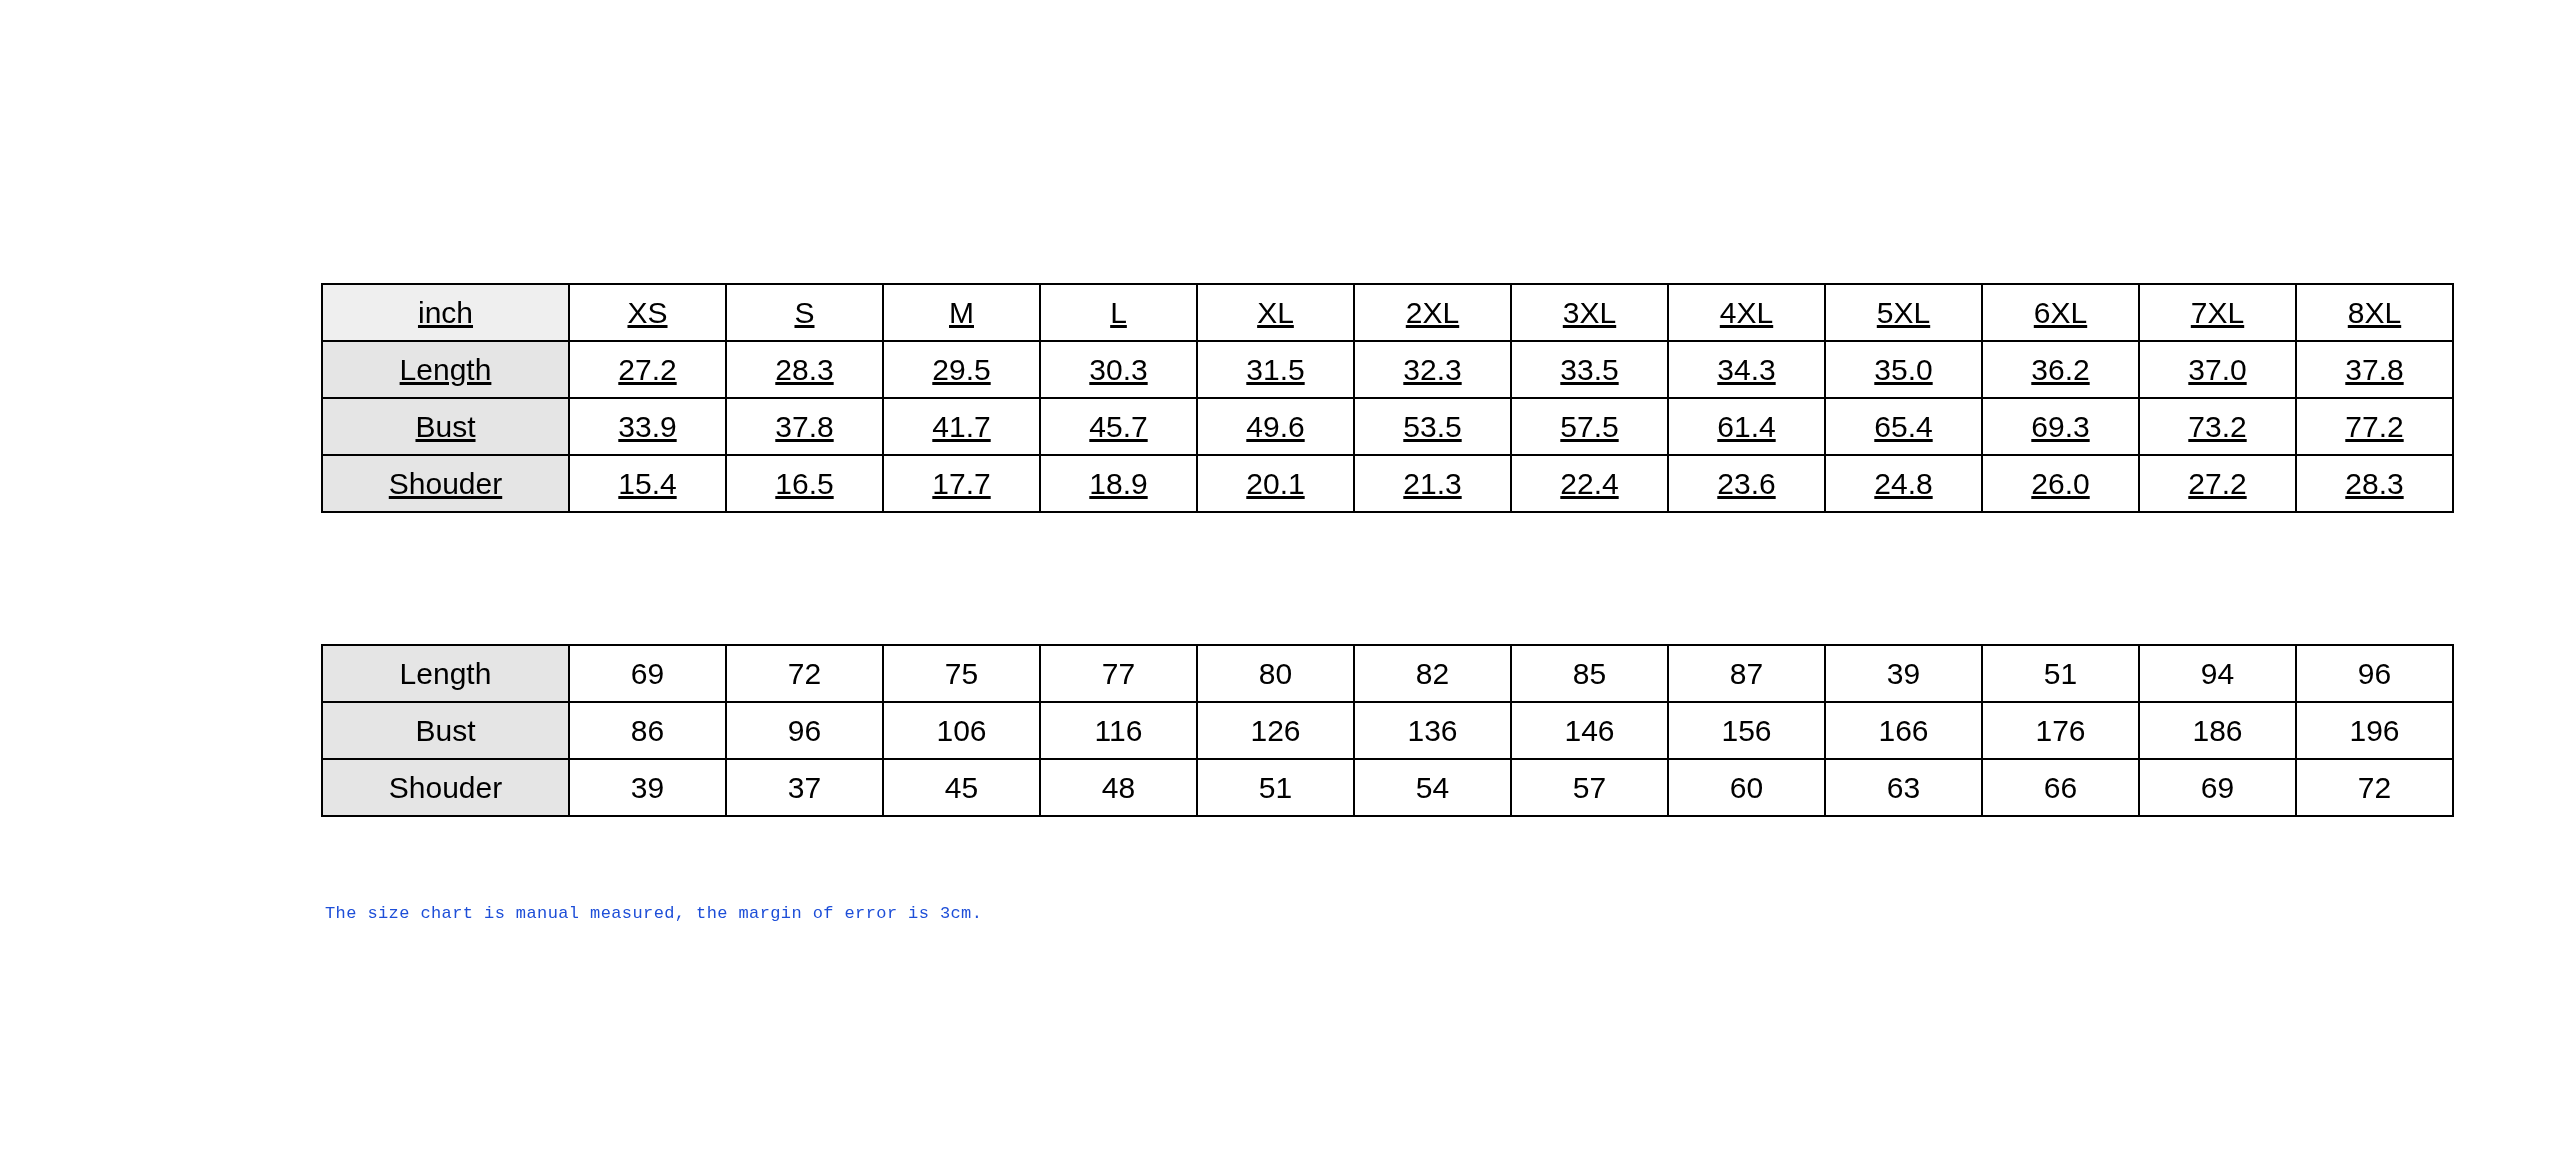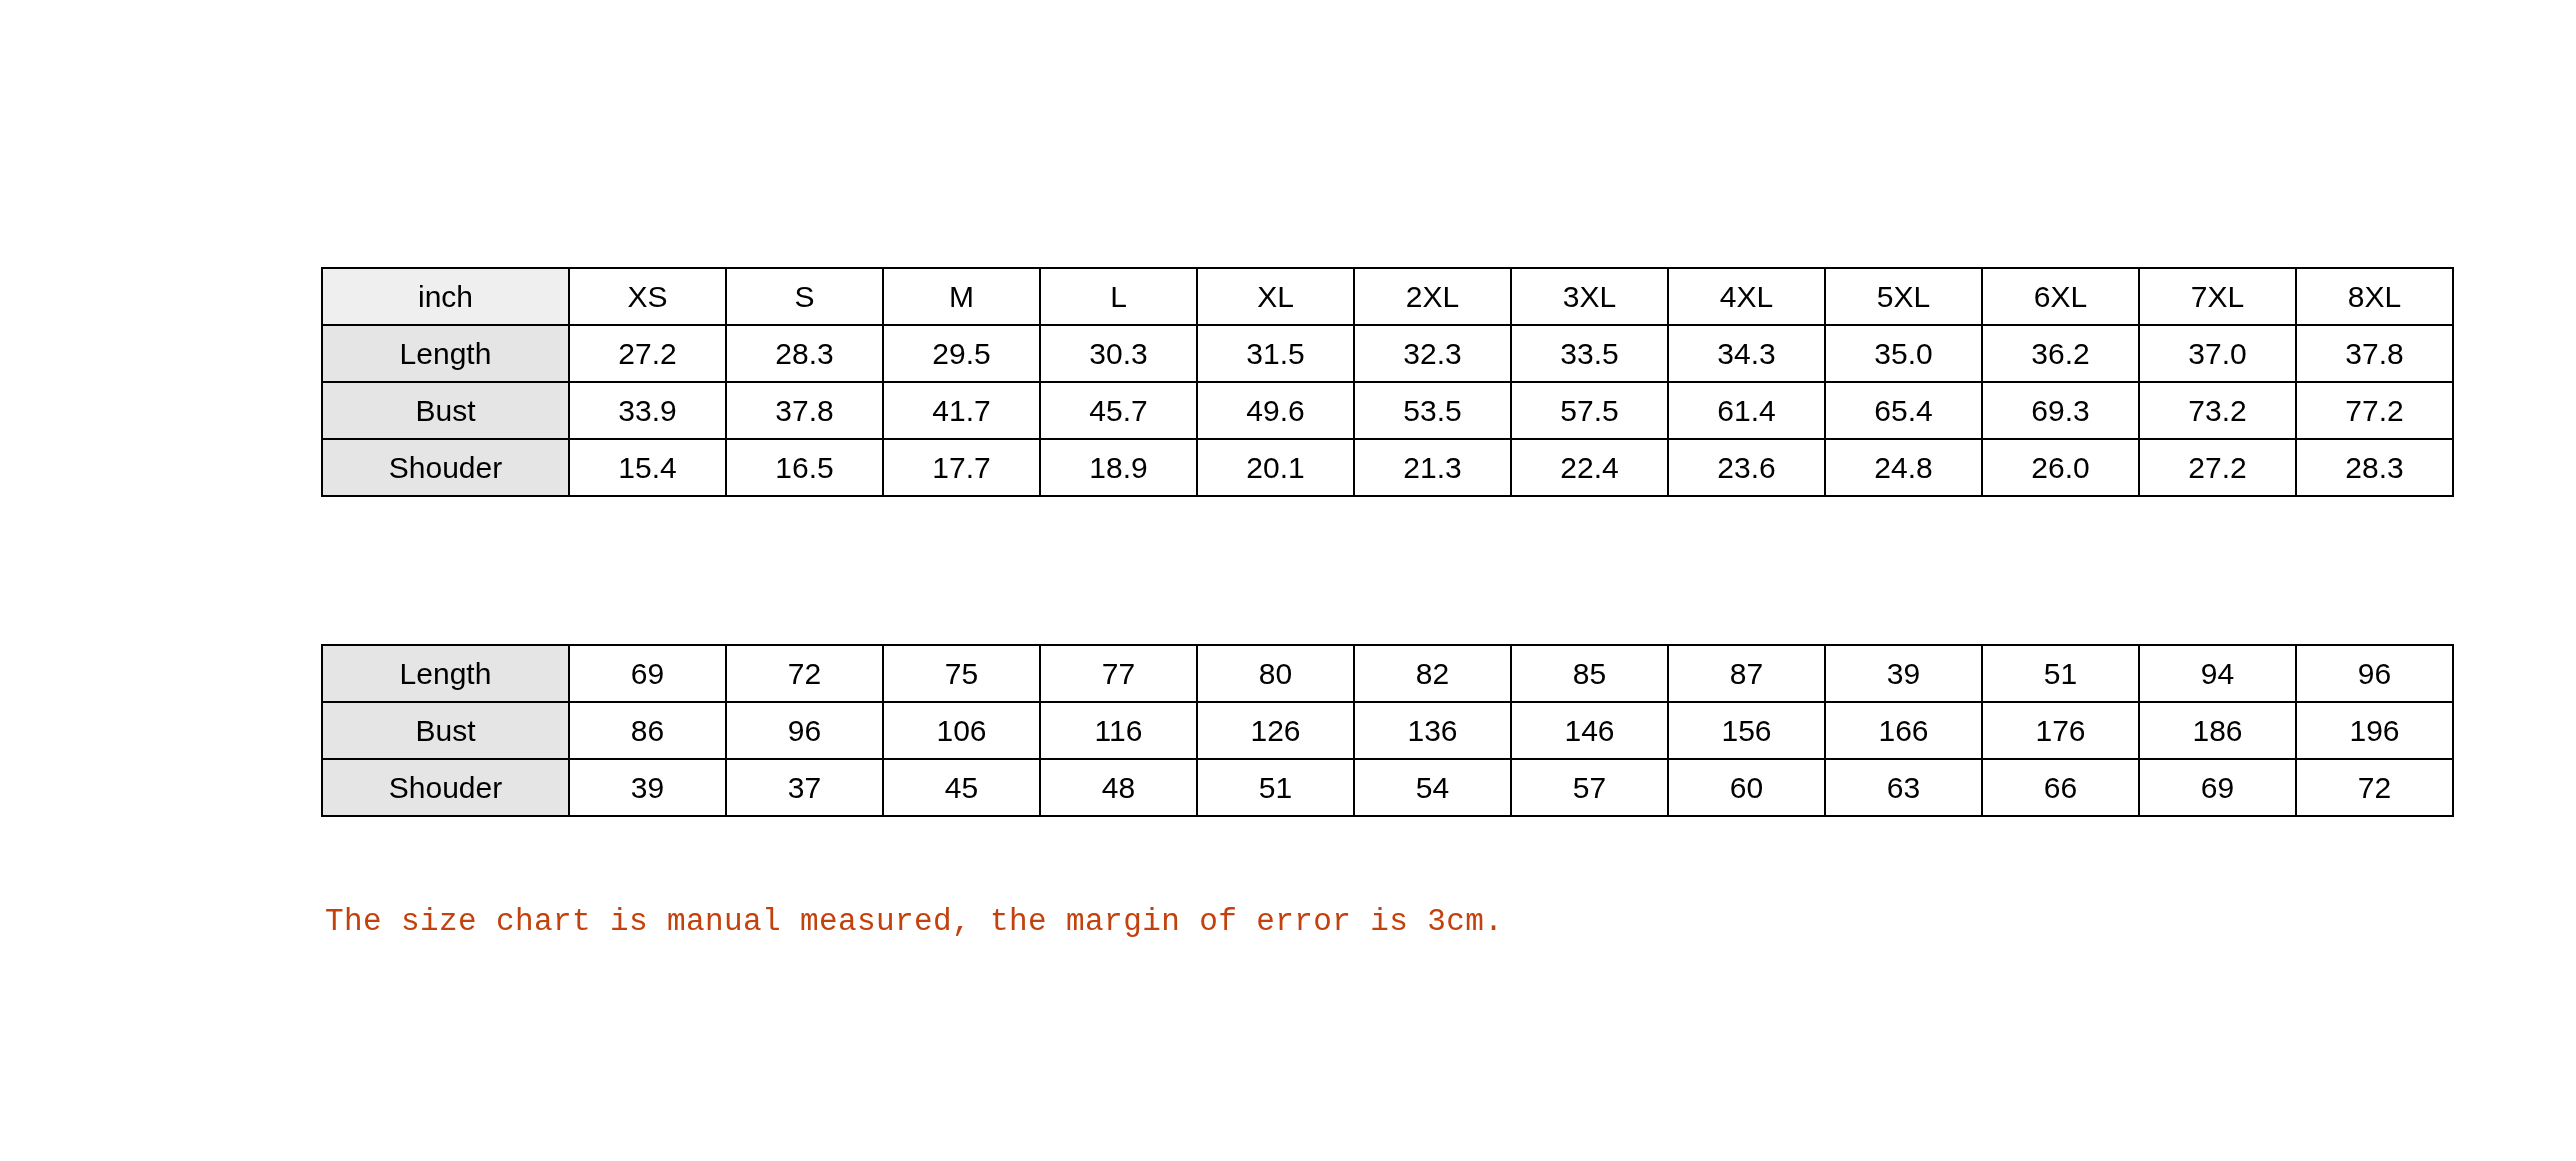--- a/index.html
+++ b/index.html
@@ -46,30 +46,30 @@
     width: 155px;
   }
   .size-table tr.header-row td.label-col {
     background: #efefef;
   }
   .size-table tr.header-row td.data-col {
     background: #ffffff;
     margin-left: 48px;
   }
 
-  #table-inch { left: 321px; top: 267px; }
+  #table-inch { left: 321px; top: 283px; text-decoration: underline; }
   #table-cm   { left: 321px; top: 644px; }
 
   .note {
     position: absolute;
     left: 325px;
     top: 904px;
     font-family: "Liberation Mono", monospace;
-    font-size: 31px;
-    color: #c2410c;
+    font-size: 17px;
+    color: #1d4ed8;
     letter-spacing: 0.4px;
     white-space: nowrap;
   }
 </style>
 </head>
 <body>
 
 <div class="page">
 
   <table class="size-table" id="table-inch">

